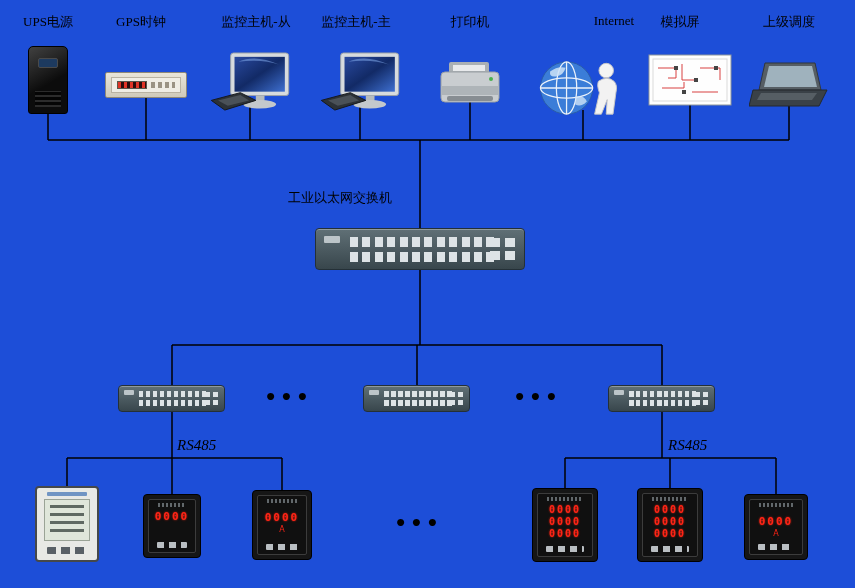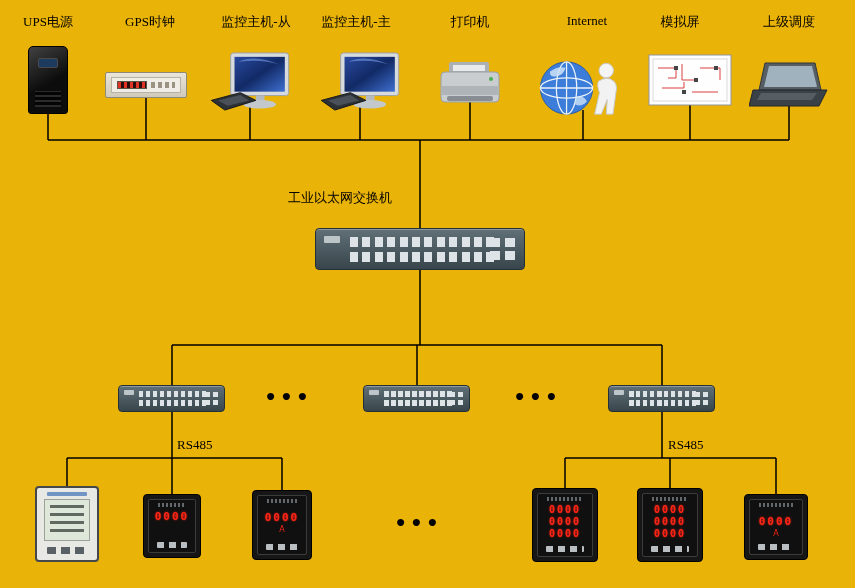--- a/index.html
+++ b/index.html
@@ -1,23 +1,23 @@
 <!DOCTYPE html>
 <html><head>
 <meta charset="utf-8">
 <style>
   *{box-sizing:border-box;}
   html,body{margin:0;padding:0;background:#ffffff;}
-  .stage{position:relative;width:855px;height:588px;background:#eab308;overflow:hidden;
+  .stage{position:relative;width:855px;height:588px;background:#1d4ed8;overflow:hidden;
          font-family:"Liberation Serif","DejaVu Serif",serif;color:#000;}
   .wires{position:absolute;left:0;top:0;}
 
   .lbl{position:absolute;top:13px;transform:translateX(-50%);font-size:13px;white-space:nowrap;}
   .lbl-switch{position:absolute;left:288px;top:189px;font-size:13px;white-space:nowrap;}
-  .lbl-rs485{position:absolute;font-size:13px;white-space:nowrap;}
+  .lbl-rs485{position:absolute;font-size:15px;white-space:nowrap;font-style:italic;}
   .dots{position:absolute;transform:translate(-50%,-50%);font-size:20px;font-weight:bold;
         letter-spacing:3px;font-family:"DejaVu Sans",sans-serif;}
 
   .dev{position:absolute;}
   .icon{display:block;width:100%;height:100%;}
 
   
   .ups{position:absolute;background:linear-gradient(150deg,#414141,#0c0c0c 55%);
        border:1px solid #000;border-radius:5px 5px 3px 3px;}
   .ups-screen{position:absolute;left:9px;top:11px;width:20px;height:10px;background:#1d3a5f;
@@ -96,25 +96,25 @@
     <path d="M48 108 V140 M146 94 V140 M250 104 V140 M360 104 V140 M470 102 V140 M583 110 V140 M690 100 V140 M789 104 V140
              M48 140 H789
              M420 140 V230 M420 269 V345
              M172 345 H662
              M172 345 V386 M417 345 V386 M662 345 V386
              M172 411 V458 M67 458 H282 M67 458 V490 M172 458 V496 M282 458 V492
              M662 411 V458 M565 458 H776 M565 458 V491 M670 458 V491 M776 458 V497" stroke="#000" stroke-width="1.5" fill="none"></path>
   </svg>
 
   <div class="lbl" style="left:48px">UPS电源</div>
-  <div class="lbl" style="left:150px">GPS时钟</div>
+  <div class="lbl" style="left:141px">GPS时钟</div>
   <div class="lbl" style="left:256px">监控主机-从</div>
   <div class="lbl" style="left:356px">监控主机-主</div>
   <div class="lbl" style="left:470px">打印机</div>
-  <div class="lbl" style="left:587px">Internet</div>
+  <div class="lbl" style="left:614px">Internet</div>
   <div class="lbl" style="left:680px">模拟屏</div>
   <div class="lbl" style="left:789px">上级调度</div>
 
   <div class="ups" style="left:28px;top:46px;width:40px;height:68px">
     <div class="ups-screen"></div>
     <div class="ups-vents"></div>
   </div>
 
   <div class="gps" style="left:105px;top:72px;width:82px;height:26px">
     <div class="gps-panel">

